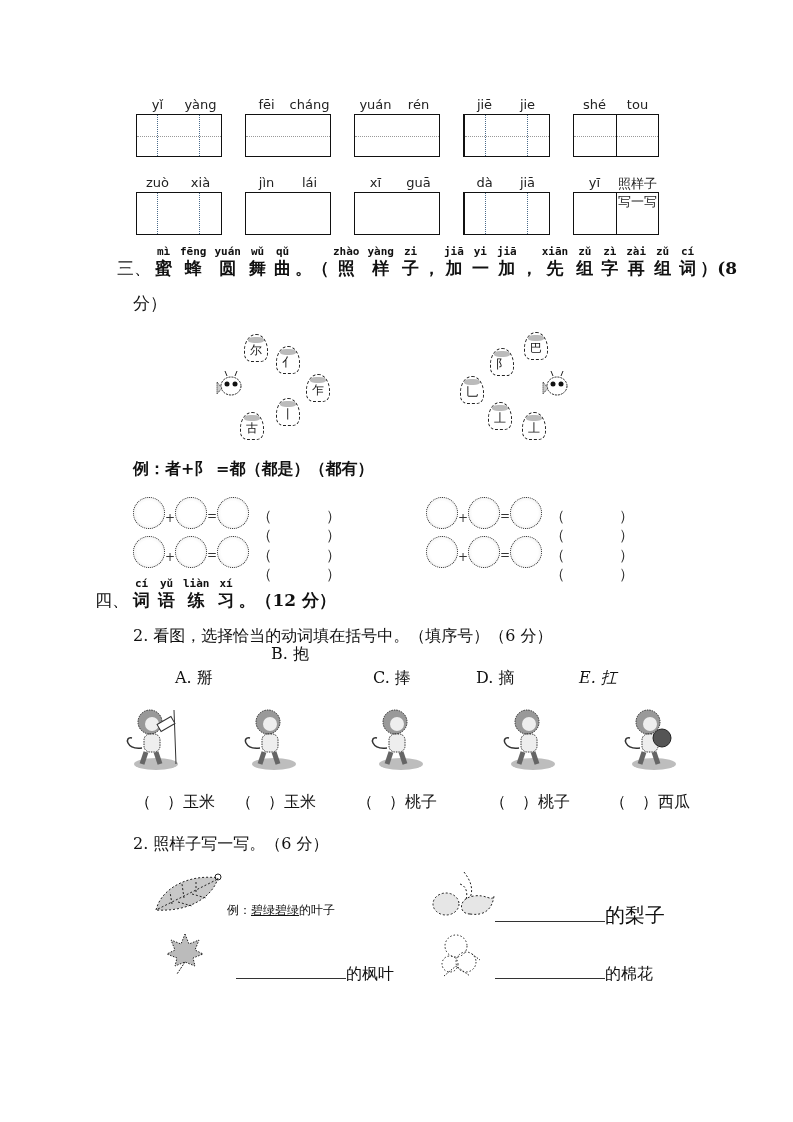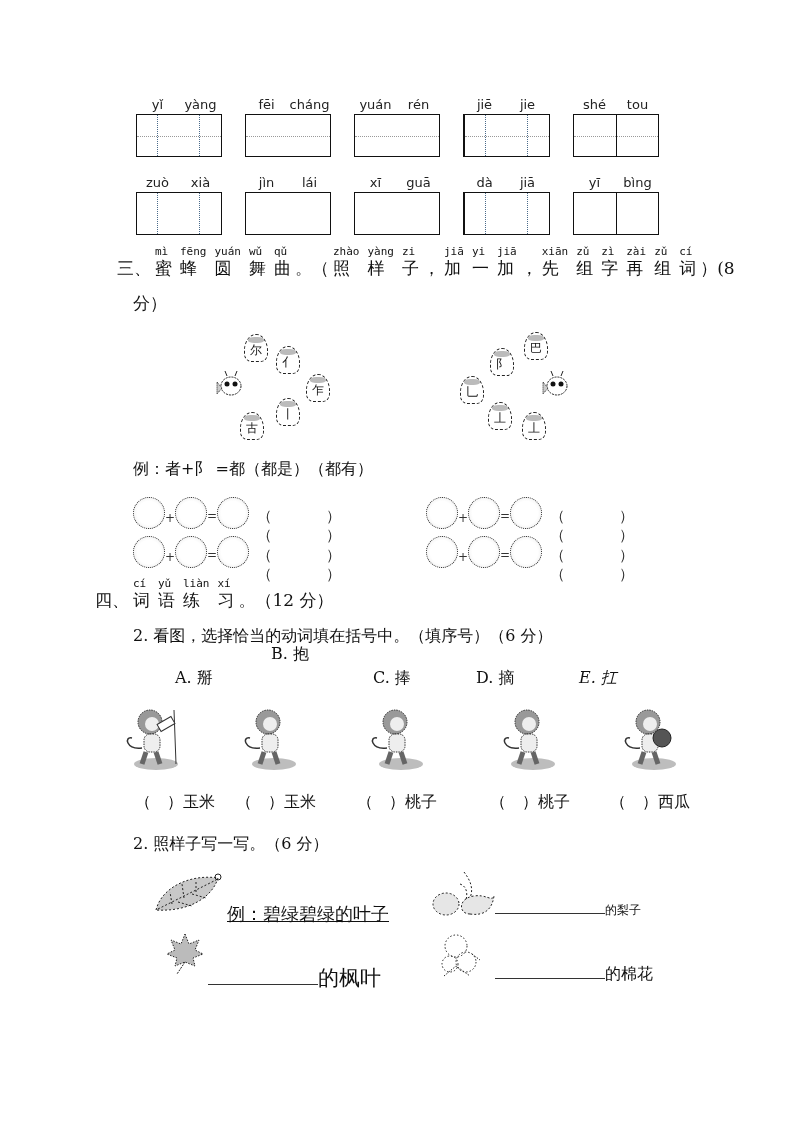--- a/index.html
+++ b/index.html
@@ -14,21 +14,21 @@
   .py span { position:absolute; top:0; width:43px; text-align:center; }
   .py span.l { left:0; } .py span.r { left:43px; }
   .box { position:absolute; top:17px; left:0; width:84px; height:41px; border:1.3px solid #111; }
   .box .mid { position:absolute; top:50%; left:0; right:0; border-top:1px dotted #999; }
   .box .vl { position:absolute; top:0; bottom:0; border-left:1px dotted #4a6a8a; }
   .box .vc { position:absolute; top:0; bottom:0; left:42px; border-left:1px solid #111; }
   .box.thickL { border-left-width:2.5px; }
 
   
   .ruby-line { position:absolute; font-size:17px; white-space:nowrap; }
-  .rb { display:inline-block; text-align:left; vertical-align:bottom; position:relative; }
+  .rb { display:inline-block; text-align:center; vertical-align:bottom; position:relative;font-weight:bold; }
   .rb .rt { display:block; font-family:"DejaVu Sans Mono","Liberation Mono",monospace; font-size:11px; line-height:12px; color:#111; }
   .rb .ch { display:block; font-size:17px; line-height:20px; }
 
   .text { position:absolute; font-size:16px; white-space:nowrap; }
   .sans { font-family:"DejaVu Sans","Liberation Sans",sans-serif; }
 
   
   .jar { position:absolute; width:22px; height:26px; border:1px dashed #222;
          border-radius:50% 50% 30% 30% / 60% 60% 30% 30%; background:#fff;
          font-size:12px; text-align:center; line-height:30px; }
@@ -132,21 +132,21 @@
         <span class="r">jiā</span>
       </div>
       <div class="box thickL">
         <div class="vl" style="left:20px"></div>
         <div class="vl" style="left:62px"></div>
       </div>
     </div>
     <div class="word" style="left: 573px; top: 175px;">
       <div class="py">
         <span class="l">yī</span>
-        <span class="r">bìng</span>
+        <span class="r">照样子写一写</span>
       </div>
       <div class="box">
         <div class="vc"></div>
       </div>
     </div>
   </div>
 
 <div class="ruby-line" style="left:117px; top:246px;">
   <span style="vertical-align:bottom; display:inline-block; line-height:20px;">三、</span><span id="s3ruby"><span class="rb" style="margin: 0px 4px;"><span class="rt">mì</span><span class="ch">蜜</span></span><span class="rb" style="margin: 0px 4px;"><span class="rt">fēng</span><span class="ch">蜂</span></span><span class="rb" style="margin: 0px 4px;"><span class="rt">yuán</span><span class="ch">圆</span></span><span class="rb" style="margin: 0px 4px;"><span class="rt">wǔ</span><span class="ch">舞</span></span><span class="rb" style="margin: 0px 4px;"><span class="rt">qǔ</span><span class="ch">曲</span></span><span class="rb" style="margin: 0px;"><span class="rt">&nbsp;</span><span class="ch">。（</span></span><span class="rb" style="margin: 0px 4px;"><span class="rt">zhào</span><span class="ch">照</span></span><span class="rb" style="margin: 0px 4px;"><span class="rt">yàng</span><span class="ch">样</span></span><span class="rb" style="margin: 0px 4px;"><span class="rt">zi</span><span class="ch">子</span></span><span class="rb" style="margin: 0px;"><span class="rt">&nbsp;</span><span class="ch">，</span></span><span class="rb" style="margin: 0px 4px;"><span class="rt">jiā</span><span class="ch">加</span></span><span class="rb" style="margin: 0px 4px;"><span class="rt">yi</span><span class="ch">一</span></span><span class="rb" style="margin: 0px 4px;"><span class="rt">jiā</span><span class="ch">加</span></span><span class="rb" style="margin: 0px;"><span class="rt">&nbsp;</span><span class="ch">，</span></span><span class="rb" style="margin: 0px 4px;"><span class="rt">xiān</span><span class="ch">先</span></span><span class="rb" style="margin: 0px 4px;"><span class="rt">zǔ</span><span class="ch">组</span></span><span class="rb" style="margin: 0px 4px;"><span class="rt">zì</span><span class="ch">字</span></span><span class="rb" style="margin: 0px 4px;"><span class="rt">zài</span><span class="ch">再</span></span><span class="rb" style="margin: 0px 4px;"><span class="rt">zǔ</span><span class="ch">组</span></span><span class="rb" style="margin: 0px 4px;"><span class="rt">cí</span><span class="ch">词</span></span><span class="rb" style="margin: 0px;"><span class="rt">&nbsp;</span><span class="ch">）(8</span></span></span>
 </div>
@@ -174,21 +174,21 @@
     <div class="jar" style="left: 522px; top: 412px;">丄</div>
     <div class="bee" style="left: 540px; top: 370px;"><svg width="30" height="28" viewBox="0 0 30 28">
         <ellipse cx="17" cy="16" rx="10" ry="9" fill="#fff" stroke="#222" stroke-dasharray="2 1"></ellipse>
         <circle cx="13" cy="14" r="2.5" fill="#111"></circle>
         <circle cx="21" cy="14" r="2.5" fill="#111"></circle>
         <path d="M13 6 L11 1 M21 6 L23 1" stroke="#222"></path>
         <path d="M3 12 L8 18 L3 24 Z" fill="#ccc" stroke="#222" stroke-dasharray="1 1"></path>
       </svg></div>
   </div>
 
-<div class="text sans" style="left:133px; top:459px; font-size:16px;">例：者+阝 =都（都是）（都有）</div>
+<div class="text sans" style="left:133px; top:459px; font-size:16px;font-weight:bold;">例：者+阝 =都（都是）（都有）</div>
 
 <div id="eqs">
     <div class="abs" style="left: 133px; top: 497px; width: 260px; height: 34px;">
       <div class="circ" style="left:0;top:0"></div>
       <span class="op" style="left:32px;top:14px">+</span>
       <div class="circ" style="left:42px;top:0"></div>
       <span class="op" style="left:74px;top:12px">=</span>
       <div class="circ" style="left:84px;top:0"></div>
       <span class="op" style="left:124px;top:10px;font-size:15px;letter-spacing:8px">（　　）（　　）</span>
     </div>
@@ -284,38 +284,38 @@
     <div class="text" style="left: 610px; top: 792px;">（　）西瓜</div>
   </div>
 
 <div class="text" style="left:133px; top:834px; font-size:16px;">2. 照样子写一写。（6 分）</div>
 
 <svg class="abs" style="left:152px; top:872px;" width="72" height="42" viewBox="0 0 72 42">
   <path d="M4 38 C 10 14, 40 2, 66 6 C 60 26, 36 40, 4 38 Z" fill="#c8c8c8" stroke="#222" stroke-dasharray="2 2"></path>
   <path d="M6 37 L 64 8 M20 32 L18 20 M32 26 L30 12 M44 20 L44 8 M26 30 L40 34 M40 22 L54 26" stroke="#222" stroke-dasharray="2 2" fill="none"></path>
   <circle cx="66" cy="5" r="3" fill="none" stroke="#222"></circle>
 </svg>
-<div class="text" style="left:227px; top:902px; font-size:18px;text-decoration:underline;">
+<div class="text" style="left:227px; top:902px; font-size:12px;">
   <span>例：</span><span class="uline">碧绿碧绿</span><span>的叶子</span>
 </div>
 
 <svg class="abs" style="left:430px; top:870px;" width="66" height="48" viewBox="0 0 66 48">
   <ellipse cx="16" cy="34" rx="13" ry="11" fill="#e6e6e6" stroke="#222" stroke-dasharray="2 2"></ellipse>
   <path d="M40 44 C 28 44, 28 28, 44 26 C 56 24, 62 32, 64 26 C 62 40, 54 46, 40 44 Z" fill="#e6e6e6" stroke="#222" stroke-dasharray="2 2"></path>
   <path d="M34 2 C 40 10, 44 18, 40 28 M30 14 C 36 16, 38 22, 36 30" fill="none" stroke="#222" stroke-dasharray="2 2"></path>
 </svg>
-<div class="text" style="left:495px; top:902px; font-size:12px;">
+<div class="text" style="left:495px; top:902px; font-size:20px;">
   <span class="blank" style="width:110px;"></span><span>的梨子</span>
 </div>
 
 <svg class="abs" style="left:165px; top:932px;" width="40" height="44" viewBox="0 0 40 44">
   <path d="M20 2 L24 12 L34 8 L30 18 L38 22 L28 26 L30 34 L20 30 L10 34 L12 26 L2 22 L10 18 L6 8 L16 12 Z" fill="#bbb" stroke="#222" stroke-dasharray="1.5 1.5"></path>
   <path d="M20 30 L12 42" stroke="#222" stroke-dasharray="2 1"></path>
 </svg>
-<div class="text" style="left:208px; top:964px; font-size:21px;">
+<div class="text" style="left:236px; top:964px; font-size:16px;">
   <span class="blank" style="width:110px;"></span><span>的枫叶</span>
 </div>
 
 <svg class="abs" style="left:436px; top:930px;" width="50" height="50" viewBox="0 0 50 50">
   <circle cx="20" cy="16" r="11" fill="none" stroke="#222" stroke-dasharray="1.5 2"></circle>
   <circle cx="30" cy="32" r="10" fill="none" stroke="#222" stroke-dasharray="1.5 2"></circle>
   <circle cx="14" cy="34" r="8" fill="none" stroke="#222" stroke-dasharray="1.5 2"></circle>
   <path d="M8 46 L20 36 L34 46 M36 24 L44 30" stroke="#222" stroke-dasharray="1.5 1.5" fill="none"></path>
 </svg>
 <div class="text" style="left:495px; top:964px; font-size:16px;">

